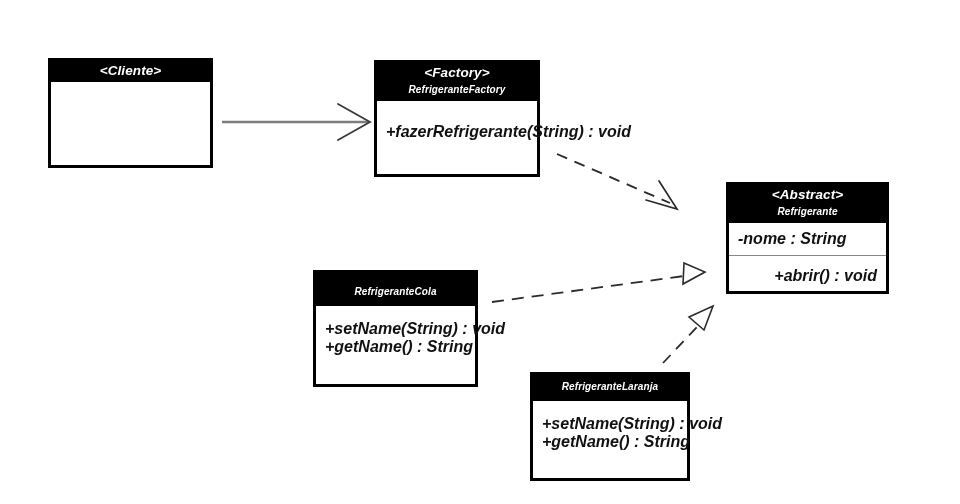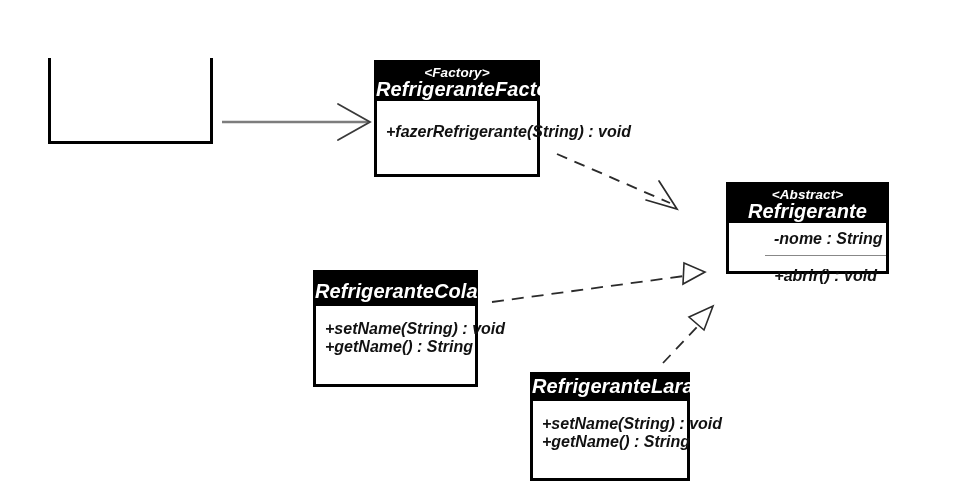--- a/index.html
+++ b/index.html
@@ -35,21 +35,21 @@
     padding: 4px 2px 3px 2px;
     box-sizing: border-box;
     letter-spacing: 0.1px;
   }
   .uml-header .stereotype {
     display: block;
     font-size: 13.5px;
   }
   .uml-header .cname {
     display: block;
-    font-size: 20px;
+    font-size: 10px;
   }
   .uml-body {
     border: 3px solid #000000;
     border-top: none;
     box-sizing: border-box;
     background: #ffffff;
     position: relative;
   }
   .compartment {
     padding: 6px 9px 6px 9px;
@@ -98,20 +98,23 @@
       <polygon points="684,263 705,272 683,284" fill="#ffffff" stroke="#2b2b2b" stroke-width="1.6" stroke-linejoin="miter"></polygon>
     </g>
 
     <g>
       <line x1="663" y1="363" x2="697" y2="327" stroke="#2b2b2b" stroke-width="1.8" stroke-dasharray="11 8"></line>
       <polygon points="689,317 713,306 704,330" fill="#ffffff" stroke="#2b2b2b" stroke-width="1.6" stroke-linejoin="miter"></polygon>
     </g>
   </svg>
 
   <div class="uml-class" style="left:48px; top:58px; width:165px;">
+    <div class="uml-header">
+      <span class="stereotype">&lt;Cliente&gt;</span>
+    </div>
     <div class="uml-body" style="height:86px;">
       <div class="compartment"></div>
     </div>
   </div>
 
   <div class="uml-class" style="left:374px; top:60px; width:166px;">
     <div class="uml-header">
       <span class="stereotype">&lt;Factory&gt;</span>
       <span class="cname">RefrigeranteFactory</span>
     </div>
@@ -120,21 +123,21 @@
         <div class="member">+fazerRefrigerante(String) : void</div>
       </div>
     </div>
   </div>
 
   <div class="uml-class" style="left:726px; top:182px; width:163px;">
     <div class="uml-header">
       <span class="stereotype">&lt;Abstract&gt;</span>
       <span class="cname">Refrigerante</span>
     </div>
-    <div class="uml-body" style="height:51px;padding-left:36px;">
+    <div class="uml-body" style="height:71px;">
       <div class="compartment" style="padding-top:7px; padding-bottom:7px;">
         <div class="member">-nome : String</div>
       </div>
       <div class="compartment" style="padding-top:11px;text-align:right;">
         <div class="member">+abrir() : void</div>
       </div>
     </div>
   </div>
 
   <div class="uml-class" style="left:313px; top:270px; width:165px;">

